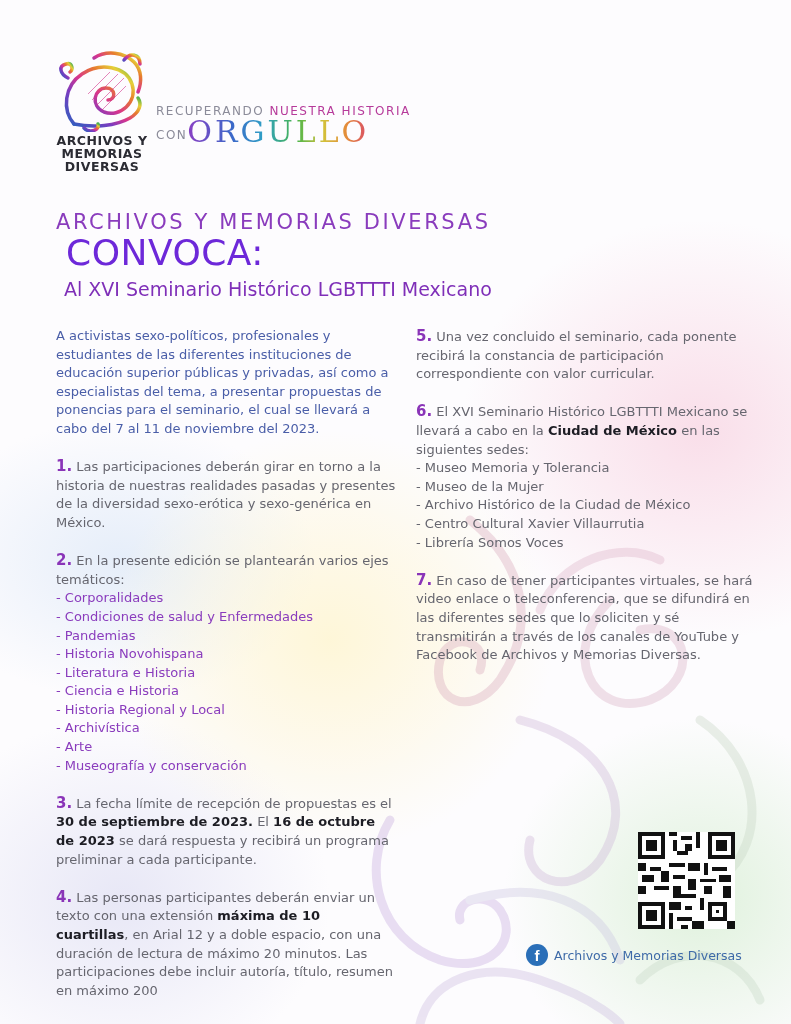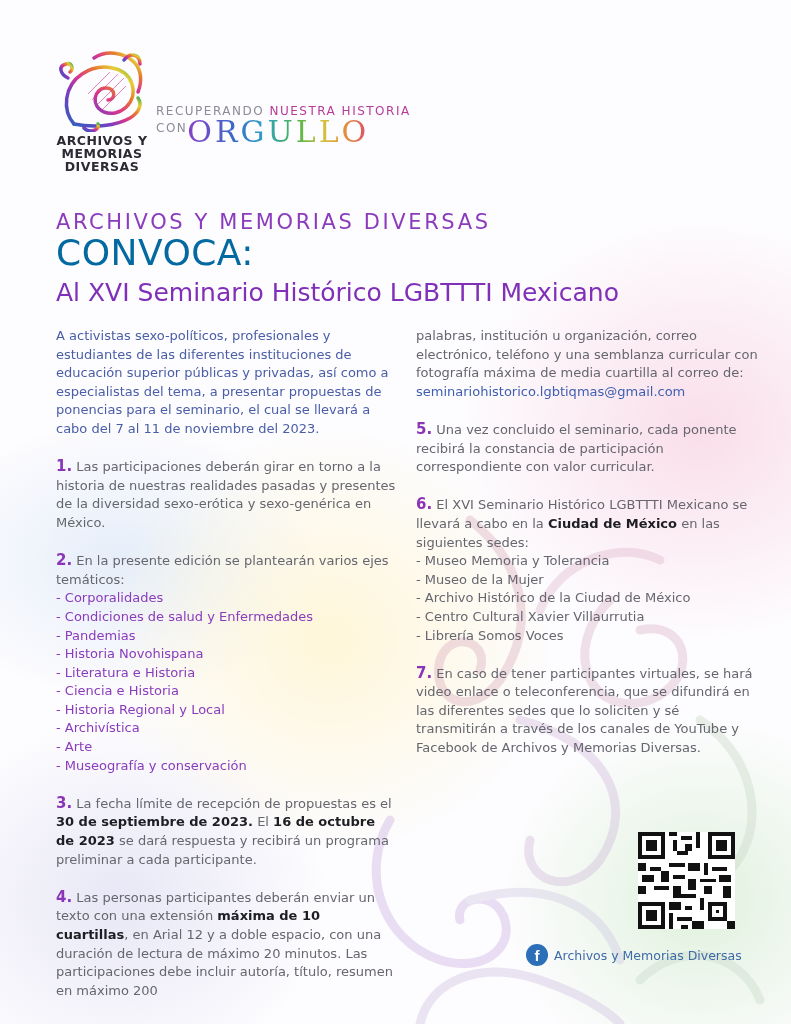--- a/index.html
+++ b/index.html
@@ -30,41 +30,41 @@
       position: absolute; left: 2px; top: 86px;
       font-size: 12.5px; line-height: 13px; letter-spacing: 0.5px; color: #2b2b33;
       text-align: center; width: 96px; font-weight: bold;
     }
     .logo-text div { white-space: nowrap; }
     .tagline {
       position: absolute; left: 156px; top: 104px;
     }
     .tagline-line1 { font-size: 12px; letter-spacing: 1.5px; color: #8b8b99; white-space: nowrap; }
     .tagline-line1 .hl { color: #b63a9a; }
-    .tagline-line2 { display: flex; align-items: center; margin-top: -4px; }
+    .tagline-line2 { display: flex; align-items: flex-end; margin-top: -4px; }
     .tagline-con { font-size: 12px; letter-spacing: 1.5px; color: #8b8b99; margin-bottom: 8px; }
     .tagline-orgullo {
       font-family: "DejaVu Serif", serif; font-size: 30px; letter-spacing: 3px;
       background: linear-gradient(90deg, #8a3fc4 0%, #3b69c9 25%, #2f9fc5 42%, #4ab54b 60%, #d3c03a 75%, #e48a3a 88%, #d94a6a 100%);
       -webkit-background-clip: text; background-clip: text; color: transparent;
       line-height: 36px;
     }
 
     
     .org-title {
       position: absolute; left: 56px; top: 210px;
       font-size: 21px; letter-spacing: 2.6px; color: #8a3cbd; white-space: nowrap;
     }
     .convoca {
-      position: absolute; left: 56px; top: 232px;
-      font-size: 36px; color: #0369a1; letter-spacing: 0.5px; white-space: nowrap;
+      position: absolute; left: 66px; top: 232px;
+      font-size: 36px; color: #6d28d9; letter-spacing: 0.5px; white-space: nowrap;
     }
     .subtitle {
-      position: absolute; left: 56px; top: 278px;
-      font-size: 25px; color: #7f2fb8; white-space: nowrap;
+      position: absolute; left: 64px; top: 278px;
+      font-size: 19px; color: #7f2fb8; white-space: nowrap;
     }
 
     
     .col { position: absolute; font-size: 13px; line-height: 18.6px; color: #66666f; }
     .col-left { left: 56px; top: 327px; width: 340px; }
     .col-right { left: 416px; top: 327px; width: 345px; }
     .intro { color: #4a5ea8; }
     .para { margin-bottom: 18.6px; }
     .num { color: #8a34b8; font-weight: bold; font-size: 15px; }
     .b { color: #1d1d24; font-weight: bold; }
@@ -168,21 +168,20 @@
       <li>- Museografía y conservación</li>
     </ul>
   </div>
 
   <p class="para"><span class="num">3.</span><span> La fecha límite de recepción de propuestas es el </span><span class="b">30 de septiembre de 2023.</span><span> El </span><span class="b">16 de octubre de 2023</span><span> se dará respuesta y recibirá un programa preliminar a cada participante.</span></p>
 
   <p class="para"><span class="num">4.</span><span> Las personas participantes deberán enviar un texto con una extensión </span><span class="b">máxima de 10 cuartillas</span><span>, en Arial 12 y a doble espacio, con una duración de lectura de máximo 20 minutos. Las participaciones debe incluir autoría, título, resumen en máximo 200</span></p>
 </div>
 
 <div class="col col-right">
-  <p class="para"><span>palabras, institución u organización, correo electrónico, teléfono y una semblanza curricular con fotografía máxima de media cuartilla al correo de:</span><br><a class="email">seminariohistorico.lgbtiqmas@gmail.com</a></p>
 
   <p class="para"><span class="num">5.</span><span> Una vez concluido el seminario, cada ponente recibirá la constancia de participación correspondiente con valor curricular.</span></p>
 
   <div class="para">
     <p><span class="num">6.</span><span> El XVI Seminario Histórico LGBTTTI Mexicano se llevará a cabo en la </span><span class="b">Ciudad de México</span><span> en las siguientes sedes:</span></p>
     <ul class="list">
       <li>- Museo Memoria y Tolerancia</li>
       <li>- Museo de la Mujer</li>
       <li>- Archivo Histórico de la Ciudad de México</li>
       <li>- Centro Cultural Xavier Villaurrutia</li>

